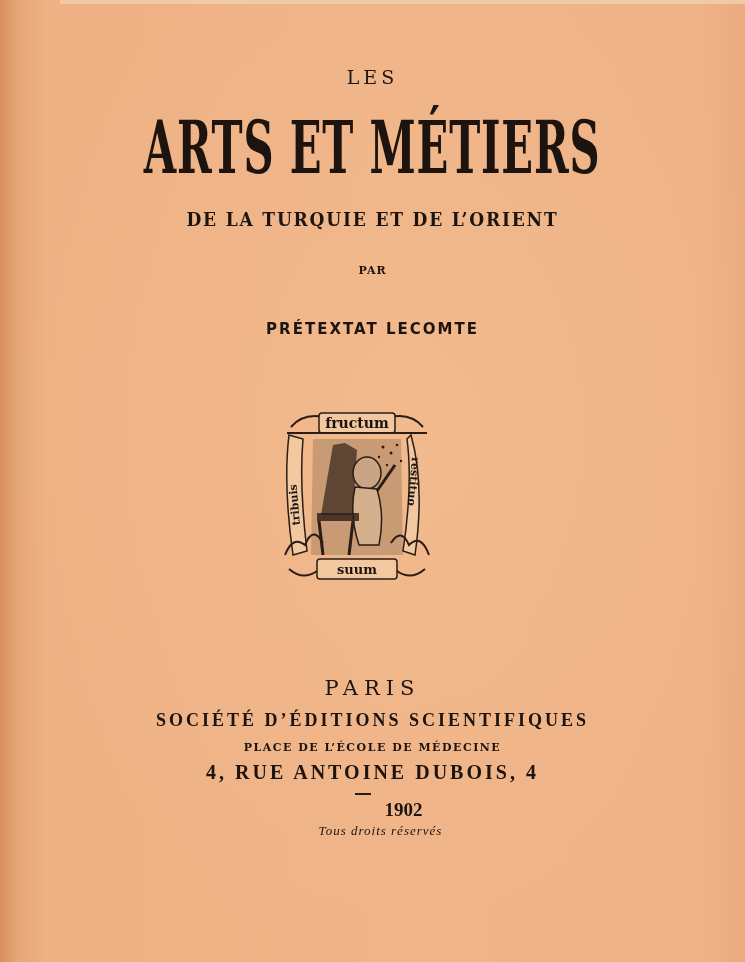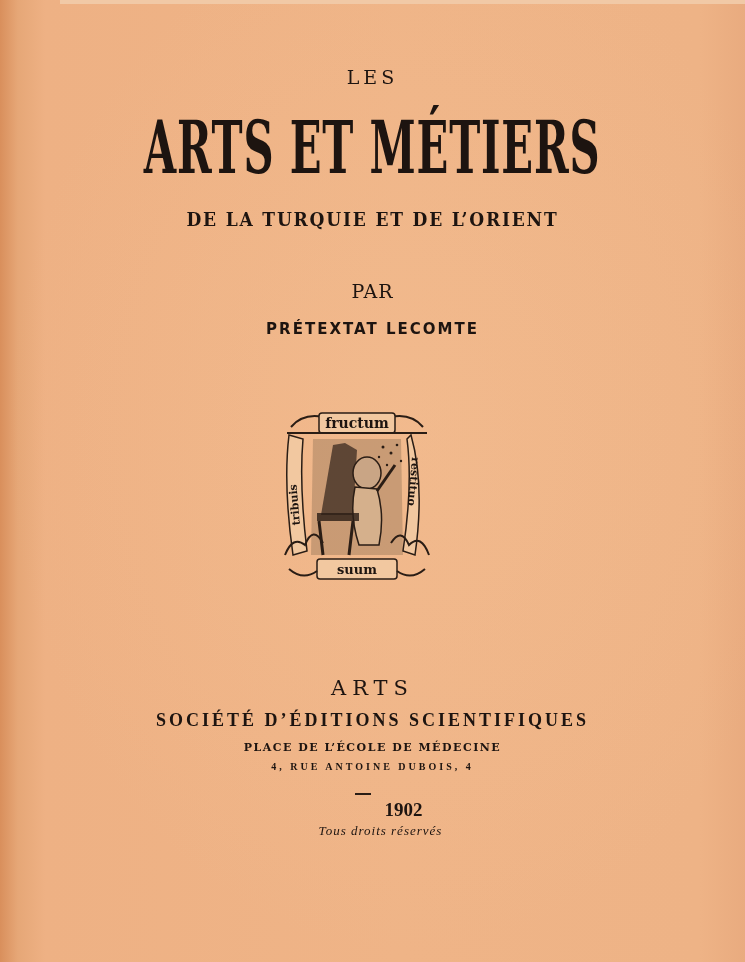--- a/index.html
+++ b/index.html
@@ -7,27 +7,27 @@
     background:linear-gradient(90deg,#d98f5c 0px,#e6a777 18px,#eeb184 45px,#efb487 400px,#eeb386 700px,#e9ab7f 745px);
     font-family:"DejaVu Serif",serif;color:#1d1410;position:relative;}
   .page{position:absolute;left:0;top:0;width:745px;height:962px;
     background:radial-gradient(ellipse at 55% 45%,rgba(246,196,152,0.35),rgba(0,0,0,0) 70%);}
   .topedge{position:absolute;left:60px;top:0;width:685px;height:4px;background:#f1c9a6;}
   .c{position:absolute;left:0;width:745px;text-align:center;white-space:nowrap;}
   .les{top:66px;font-size:19px;letter-spacing:4px;font-family:"DejaVu Serif",serif;}
   .title{top:108px;left:93px;width:507px;font-size:58px;font-weight:bold;font-family:"DejaVu Serif Condensed","DejaVu Serif",serif;
     transform:scaleX(0.80) scaleY(1.25);transform-origin:center top;letter-spacing:1px;line-height:64px;text-align:center;}
   .subtitle{top:208px;font-size:19px;font-weight:bold;letter-spacing:2px;font-family:"DejaVu Serif",serif;transform:scaleX(0.9);}
-  .par{top:280px;font-size:19px;letter-spacing:1px;font-weight:normal;}
+  .par{top:264px;font-size:11px;letter-spacing:1px;font-weight:bold;}
   .author{top:320px;font-size:15px;font-weight:bold;letter-spacing:2px;font-family:"DejaVu Sans",sans-serif;}
   .emblem{position:absolute;left:283px;top:405px;width:148px;height:180px;}
   .paris{top:676px;font-size:21px;letter-spacing:6px;}
   .society{top:710px;font-size:18px;letter-spacing:3px;font-weight:bold;font-family:"Liberation Serif",serif;}
   .place{top:741px;font-size:11px;letter-spacing:1.5px;font-weight:bold;}
-  .rue{top:761px;font-size:10px;letter-spacing:3px;font-weight:bold;font-family:"Liberation Serif",serif;}
+  .rue{top:761px;font-size:20px;letter-spacing:3px;font-weight:bold;font-family:"Liberation Serif",serif;}
   .rule{position:absolute;left:355px;top:793px;width:16px;height:2px;background:#2a1d15;}
   .year{top:799px;font-size:19px;font-weight:bold;font-family:"Liberation Serif",serif;margin-left:31px;}
   .rights{top:823px;font-size:13px;font-style:italic;letter-spacing:1px;font-family:"Liberation Serif",serif;margin-left:8px;}
 </style>
 </head>
 <body>
 
 <div class="page">
   <div class="topedge"></div>
 
@@ -65,20 +65,20 @@
     <path d="M128 30 Q142 80 132 150 L120 146 Q130 80 124 34 Z" fill="#f2c8a0" stroke="#2a1d15" stroke-width="1.5"></path>
     <text transform="translate(129 52) rotate(95)" font-family="DejaVu Serif, serif" font-size="11" font-weight="bold" fill="#1d1410">restituo</text>
 
     <path d="M2 150 Q10 130 22 140 Q30 120 40 138 M146 150 Q138 128 126 140 Q118 122 108 138" fill="none" stroke="#2a1d15" stroke-width="2"></path>
 
     <rect x="34" y="154" width="80" height="20" rx="3" fill="#f2c8a0" stroke="#2a1d15" stroke-width="1.5"></rect>
     <path d="M6 164 Q20 176 34 166 M114 166 Q128 176 142 164" fill="none" stroke="#2a1d15" stroke-width="2"></path>
     <text x="74" y="169" text-anchor="middle" font-family="DejaVu Serif, serif" font-size="13" font-weight="bold" fill="#1d1410">suum</text>
   </svg>
 
-  <div class="c paris">ARTS</div>
+  <div class="c paris">PARIS</div>
   <div class="c society">SOCIÉTÉ D’ÉDITIONS SCIENTIFIQUES</div>
   <div class="c place">PLACE DE L’ÉCOLE DE MÉDECINE</div>
   <div class="c rue">4, RUE ANTOINE DUBOIS, 4</div>
   <div class="rule"></div>
   <div class="c year">1902</div>
   <div class="c rights">Tous droits réservés</div>
 </div>
 
 </body></html>

